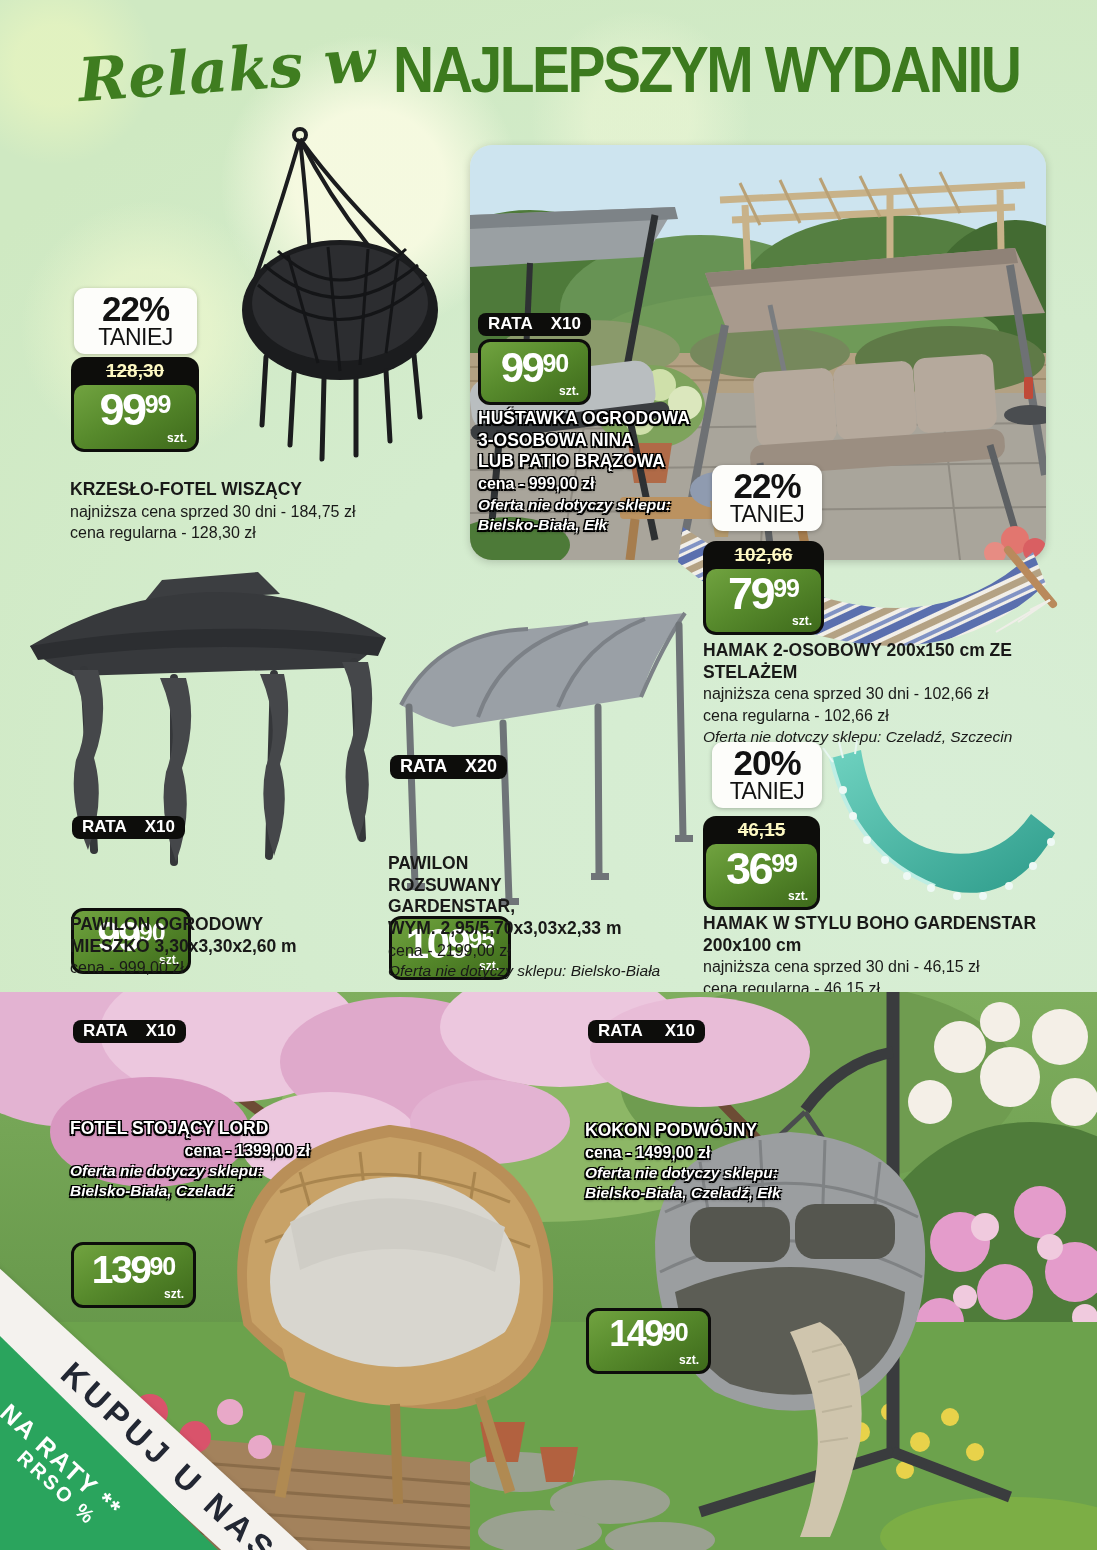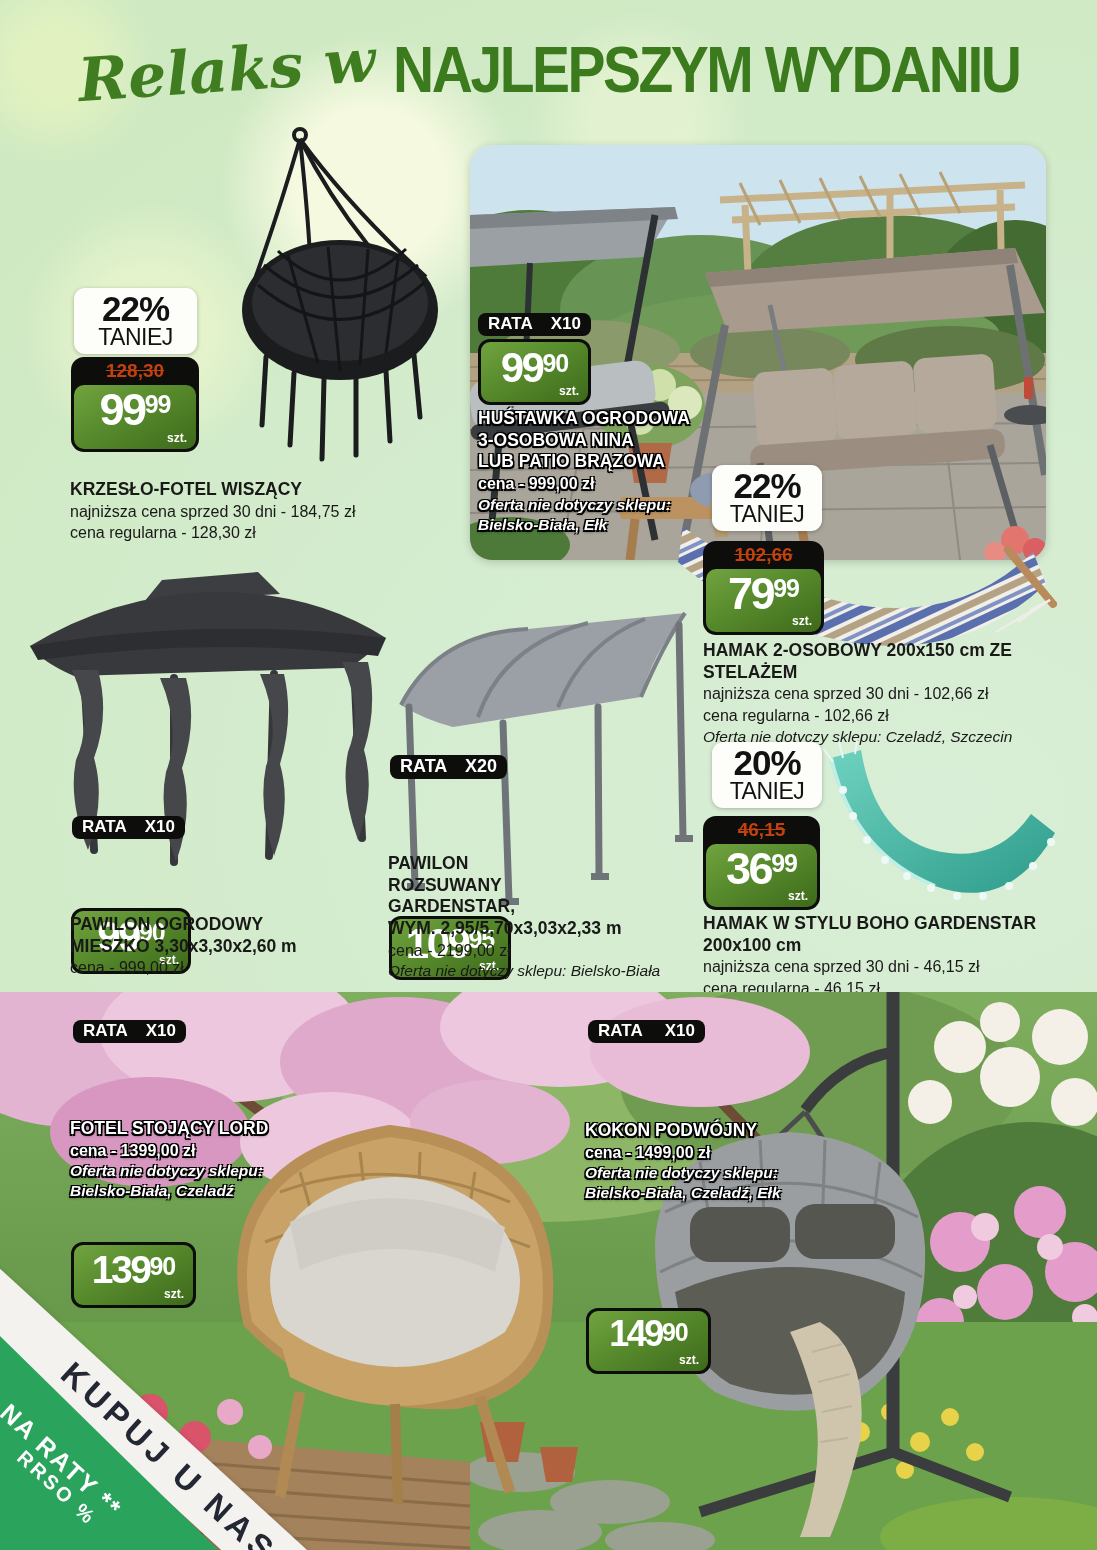--- a/index.html
+++ b/index.html
@@ -22,21 +22,21 @@
   
   .badge-white{background:#fdfdfa;border-radius:11px;text-align:center;color:#121212;
     padding:3px 0 5px;box-shadow:0 1px 4px rgba(0,0,0,.25);}
   .badge-white .pct{font-size:35px;font-weight:bold;line-height:1.02;letter-spacing:-1px;}
   .badge-white .tnj{font-size:23px;font-weight:normal;line-height:.95;letter-spacing:-.5px;}
   .rata{background:#0d0d0b;color:#fff;border-radius:8px;display:flex;justify-content:space-between;
     align-items:center;padding:2px 10px 4px;font-weight:bold;font-size:17px;line-height:1;}
   .pricebox{background:linear-gradient(150deg,#71a340 0%,#578a2c 45%,#3e6a1b 100%);
     border:3px solid #0d0d0b;border-radius:12px;color:#fff;position:relative;box-sizing:border-box;}
   .pricecombo{background:#0d0d0b;border-radius:13px;padding:0 3px 3px;box-sizing:border-box;}
-  .pricecombo .old{color:#c2410c;font-weight:bold;font-size:19px;text-align:center;
+  .pricecombo .old{color:#fef9c3;font-weight:bold;font-size:19px;text-align:center;
     text-decoration:line-through;padding:4px 0 3px;line-height:1.1;}
   .pricecombo .pricebox{border:none;border-radius:10px;}
   .bigprice{display:flex;justify-content:center;padding-top:4px;}
   .bigprice .mn{font-size:45px;font-weight:bold;line-height:.95;letter-spacing:-2.5px;}
   .bigprice .sp{font-size:25px;font-weight:bold;line-height:1;margin-top:3px;letter-spacing:-1px;}
   .unit{position:absolute;right:9px;bottom:4px;font-size:12px;font-weight:bold;}
   
   .pname{font-weight:bold;font-size:17.5px;color:#191918;line-height:1.24;}
   .pdet{font-size:16px;color:#191918;line-height:1.35;}
   .pnote{font-size:15.5px;color:#191918;font-style:italic;line-height:1.3;}
@@ -541,21 +541,21 @@
   </div>
   <div class="abs pricebox" style="left:71px;top:1046px;width:125px;height:66px;">
     <div class="bigprice" style="padding-top:6px;">
       <span class="mn" style="font-size:39px;">139</span>
       <span class="sp">90</span>
     </div>
     <div class="unit">szt.</div>
   </div>
   <div class="abs" style="left:70px;top:1118px;width:240px;">
     <div class="pname ov">FOTEL STOJĄCY LORD</div>
-    <div class="pdet ov" style="font-weight:bold;">cena - 1399,00 zł</div>
+    <div class="pdet ov" style="font-weight:bold;text-align:right;">cena - 1399,00 zł</div>
     <div class="pnote ov" style="font-weight:bold;">Oferta nie dotyczy sklepu:</div>
     <div class="pnote ov" style="font-weight:bold;">Bielsko-Biała, Czeladź</div>
   </div>
 
   <div class="abs rata" style="left:588px;top:1020px;width:97px;">
     <span>RATA</span>
     <span>X10</span>
   </div>
   <div class="abs pricebox" style="left:586px;top:1046px;width:125px;height:66px;">
     <div class="bigprice" style="padding-top:6px;">

